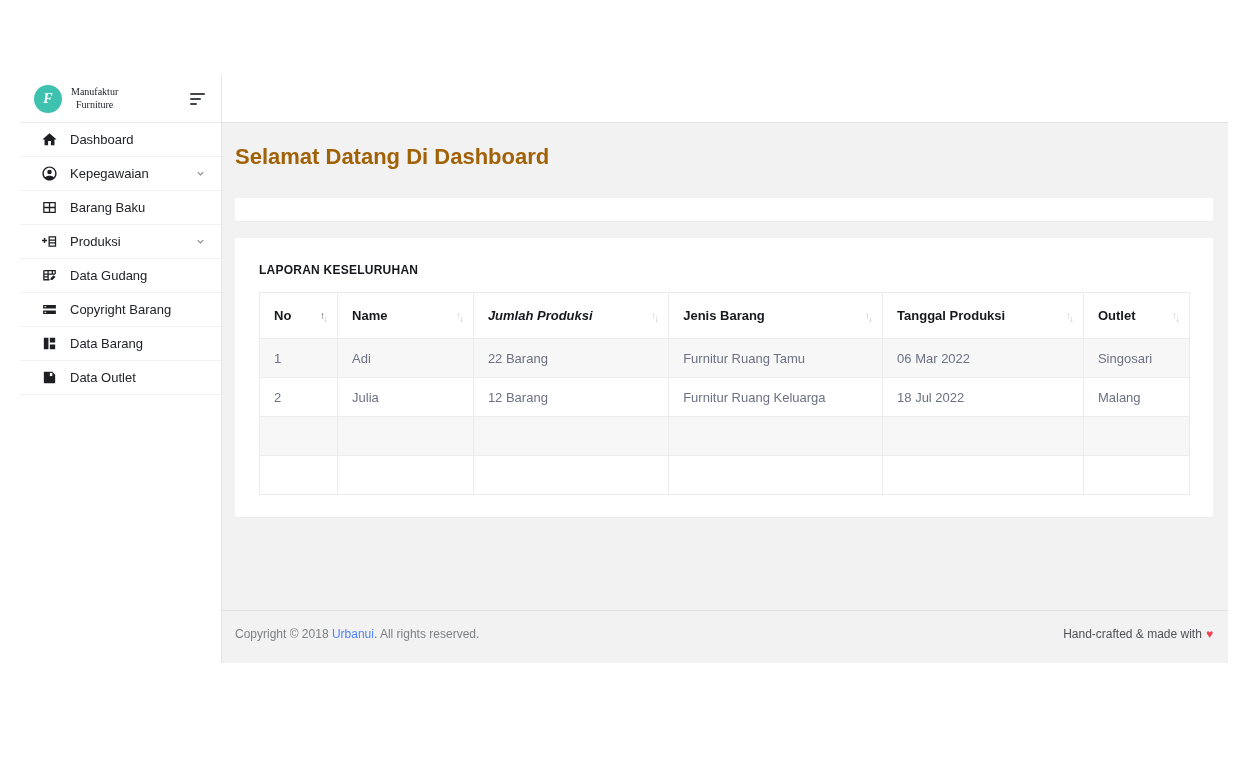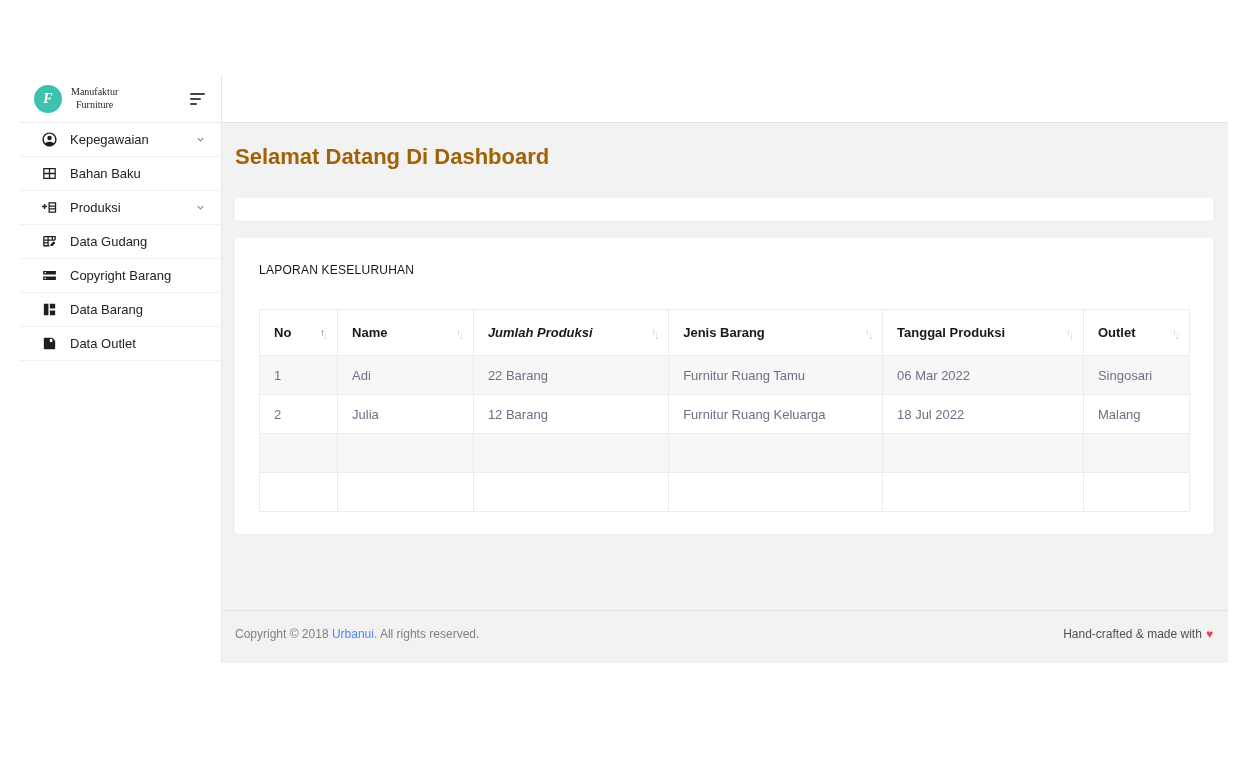--- a/index.html
+++ b/index.html
@@ -66,22 +66,22 @@
   .page-title{margin:0;font-size:22px;font-weight:700;color:#a16207;line-height:1.15;}
   .strip{
     margin-top:29px;height:23px;flex:none;background:#fff;border-radius:2px;
     box-shadow:0 1px 1px rgba(0,0,0,0.03);
   }
   .card{
     margin-top:17px;background:#fff;border-radius:2px;
     padding:25px 23px 22px 24px;box-shadow:0 1px 1px rgba(0,0,0,0.03);
   }
   .card-title{
-    font-size:12px;font-weight:400;color:#17181c;letter-spacing:.02em;
-    margin-bottom:32px;
+    font-size:12px;font-weight:700;color:#17181c;letter-spacing:.02em;
+    margin-bottom:15px;
   }
   table.report-table{
     width:100%;border-collapse:collapse;table-layout:fixed;font-size:13px;
   }
   .report-table th,.report-table td{
     border:1px solid #ececec;padding:0 14px;text-align:left;
     overflow:hidden;white-space:nowrap;
   }
   .report-table th{
     height:46px;font-weight:700;color:#17191e;position:relative;
@@ -129,39 +129,47 @@
       <div class="toggler">
         <span></span>
           <span></span>
           <span></span>
       </div>
     </div>
     <nav class="nav" id="nav">
         <a class="nav-item">
           <span class="nav-icon">
             <svg viewBox="0 0 24 24">
+              <path d="M10 20v-6h4v6h5v-8h3L12 3 2 12h3v8z"></path>
+            </svg>
+          </span>
+          <span class="nav-label">Dashboard</span>
+        </a>
+        <a class="nav-item">
+          <span class="nav-icon">
+            <svg viewBox="0 0 24 24">
               <path d="M12 2C6.48 2 2 6.48 2 12s4.48 10 10 10 10-4.48 10-10S17.52 2 12 2zm0 2c4.42 0 8 3.58 8 8a7.96 7.96 0 0 1-1.9 5.16C16.7 15.7 14.5 15 12 15s-4.7.7-6.1 2.16A7.96 7.96 0 0 1 4 12c0-4.42 3.58-8 8-8z"></path>
               <circle cx="12" cy="9.8" r="3.2"></circle>
               <path d="M6.6 18.1A7.96 7.96 0 0 0 12 20c2.05 0 3.93-.7 5.4-1.9-1.2-1.2-3.2-1.8-5.4-1.8s-4.2.6-5.4 1.8z"></path>
             </svg>
           </span>
           <span class="nav-label">Kepegawaian</span>
           <span class="chev">
             <svg viewBox="0 0 24 24">
               <path fill="none" stroke="currentColor" stroke-width="2.4" d="M6 9l6 6 6-6"></path>
             </svg>
           </span>
         </a>
         <a class="nav-item">
           <span class="nav-icon">
             <svg viewBox="0 0 24 24">
               <path fill="none" stroke="currentColor" stroke-width="1.8" d="M4 5h16v14H4zM12 5v14M4 12h16"></path>
             </svg>
           </span>
-          <span class="nav-label">Bahan Baku</span>
+          <span class="nav-label">Barang Baku</span>
         </a>
         <a class="nav-item">
           <span class="nav-icon">
             <svg viewBox="0 0 24 24">
               <path d="M1.5 9.5H4V7h2v2.5h2.5v2H6V14H4v-2.5H1.5z"></path>
               <path fill="none" stroke="currentColor" stroke-width="1.8" d="M11.5 5.5h9v13h-9zM11.5 10h9M11.5 14h9"></path>
             </svg>
           </span>
           <span class="nav-label">Produksi</span>
           <span class="chev">

